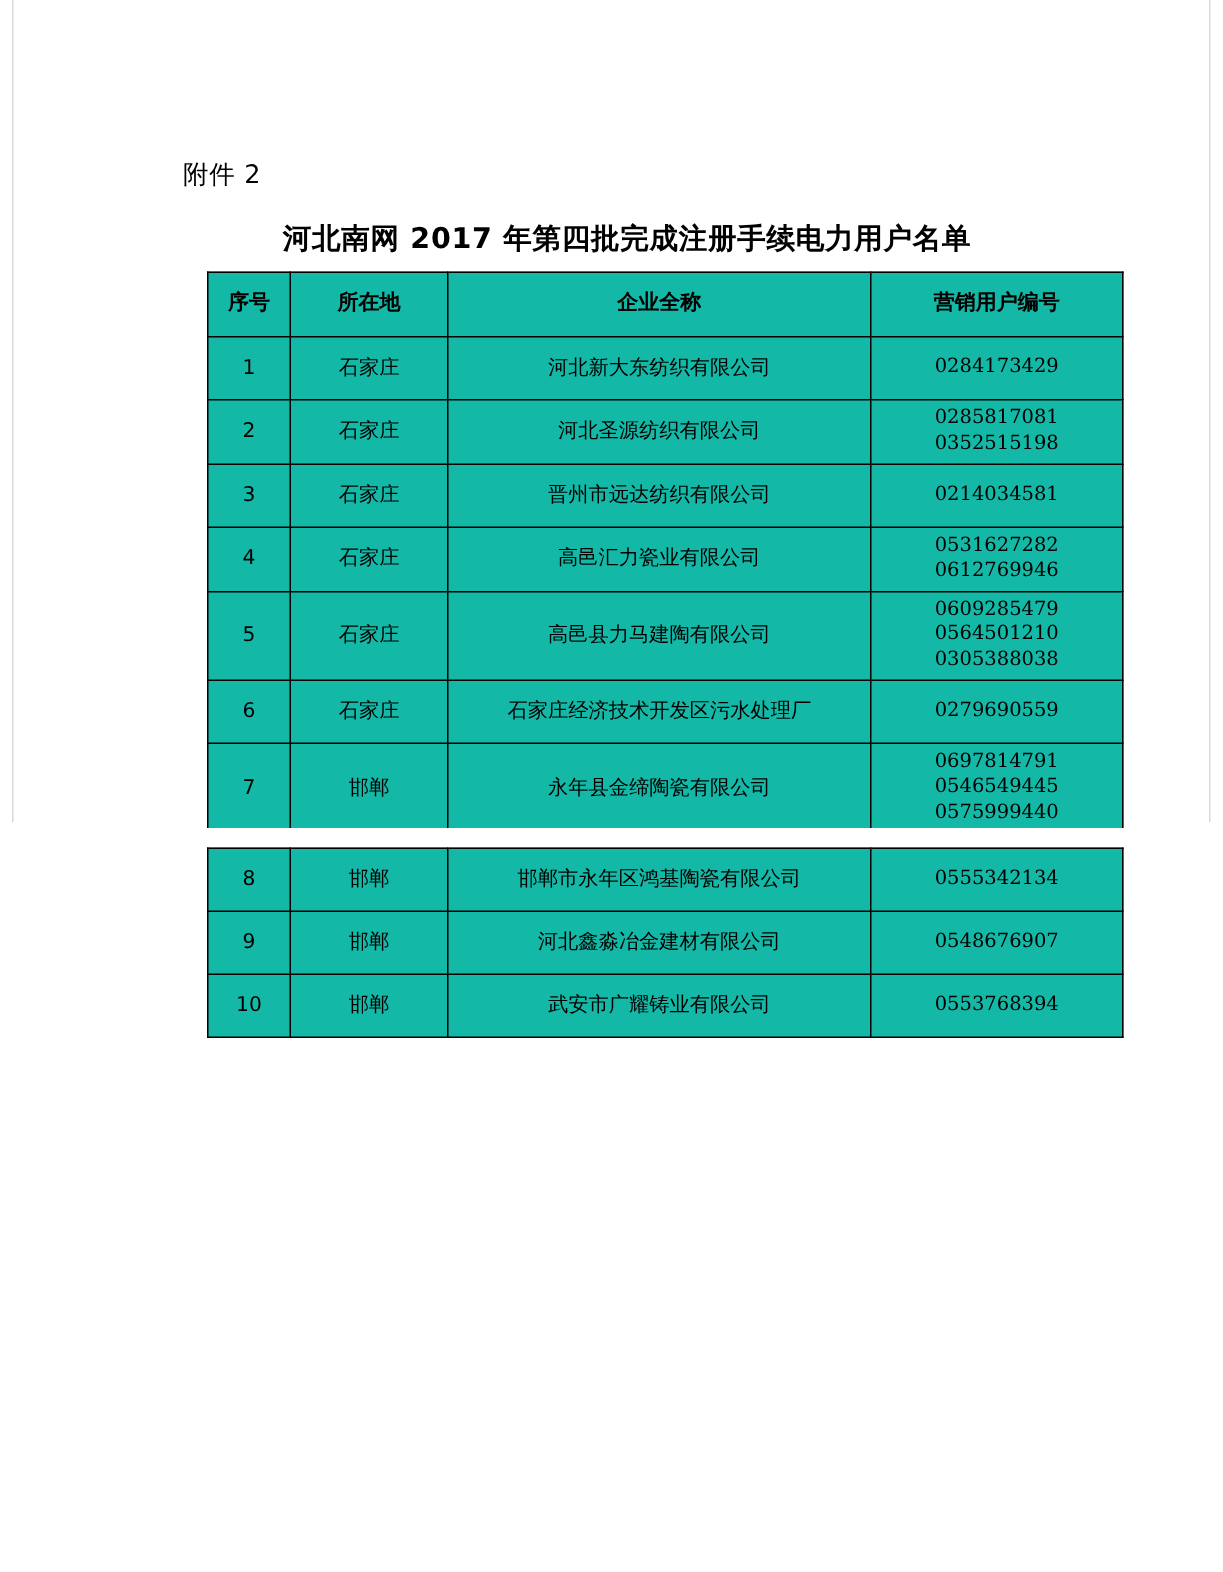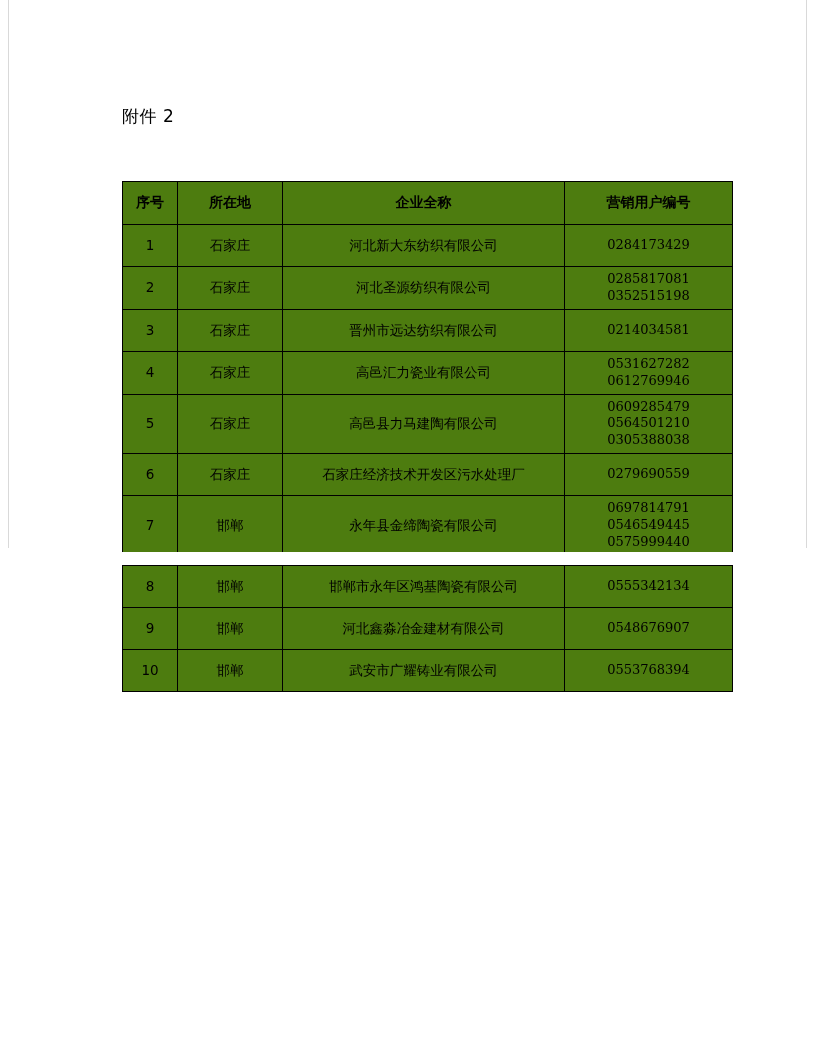--- a/index.html
+++ b/index.html
@@ -60,25 +60,25 @@
     text-align: center;
     font-size: 19px;
     font-weight: bold;
     letter-spacing: 0.5px;
     color: #000;
     white-space: nowrap;
   }
 
   table.reg-table {
     position: absolute;
-    left: 122px;
+    left: 138px;
     border-collapse: collapse;
     table-layout: fixed;
     width: 592px;
-    background: #4d7c0f;
+    background: #14b8a6;
   }
   table.reg-table.part1 { top: 181px; }
   table.reg-table.part2 { top: 565px; }
 
   table.reg-table td,
   table.reg-table th {
     border: 1px solid #000;
     text-align: center;
     vertical-align: middle;
     font-size: 13.5px;
@@ -124,20 +124,21 @@
 <body>
 
 <div class="doc">
 
   <div class="clipper">
     <div class="page-edge-left"></div>
     <div class="page-edge-right"></div>
 
     <div class="attachment-label">附件 2</div>
 
+    <div class="doc-title">河北南网 2017 年第四批完成注册手续电力用户名单</div>
 
     <table class="reg-table part1">
       <thead>
         <tr>
           <th class="col-no">序号</th>
           <th class="col-loc">所在地</th>
           <th class="col-name">企业全称</th>
           <th class="col-code">营销用户编号</th>
         </tr>
       </thead>

